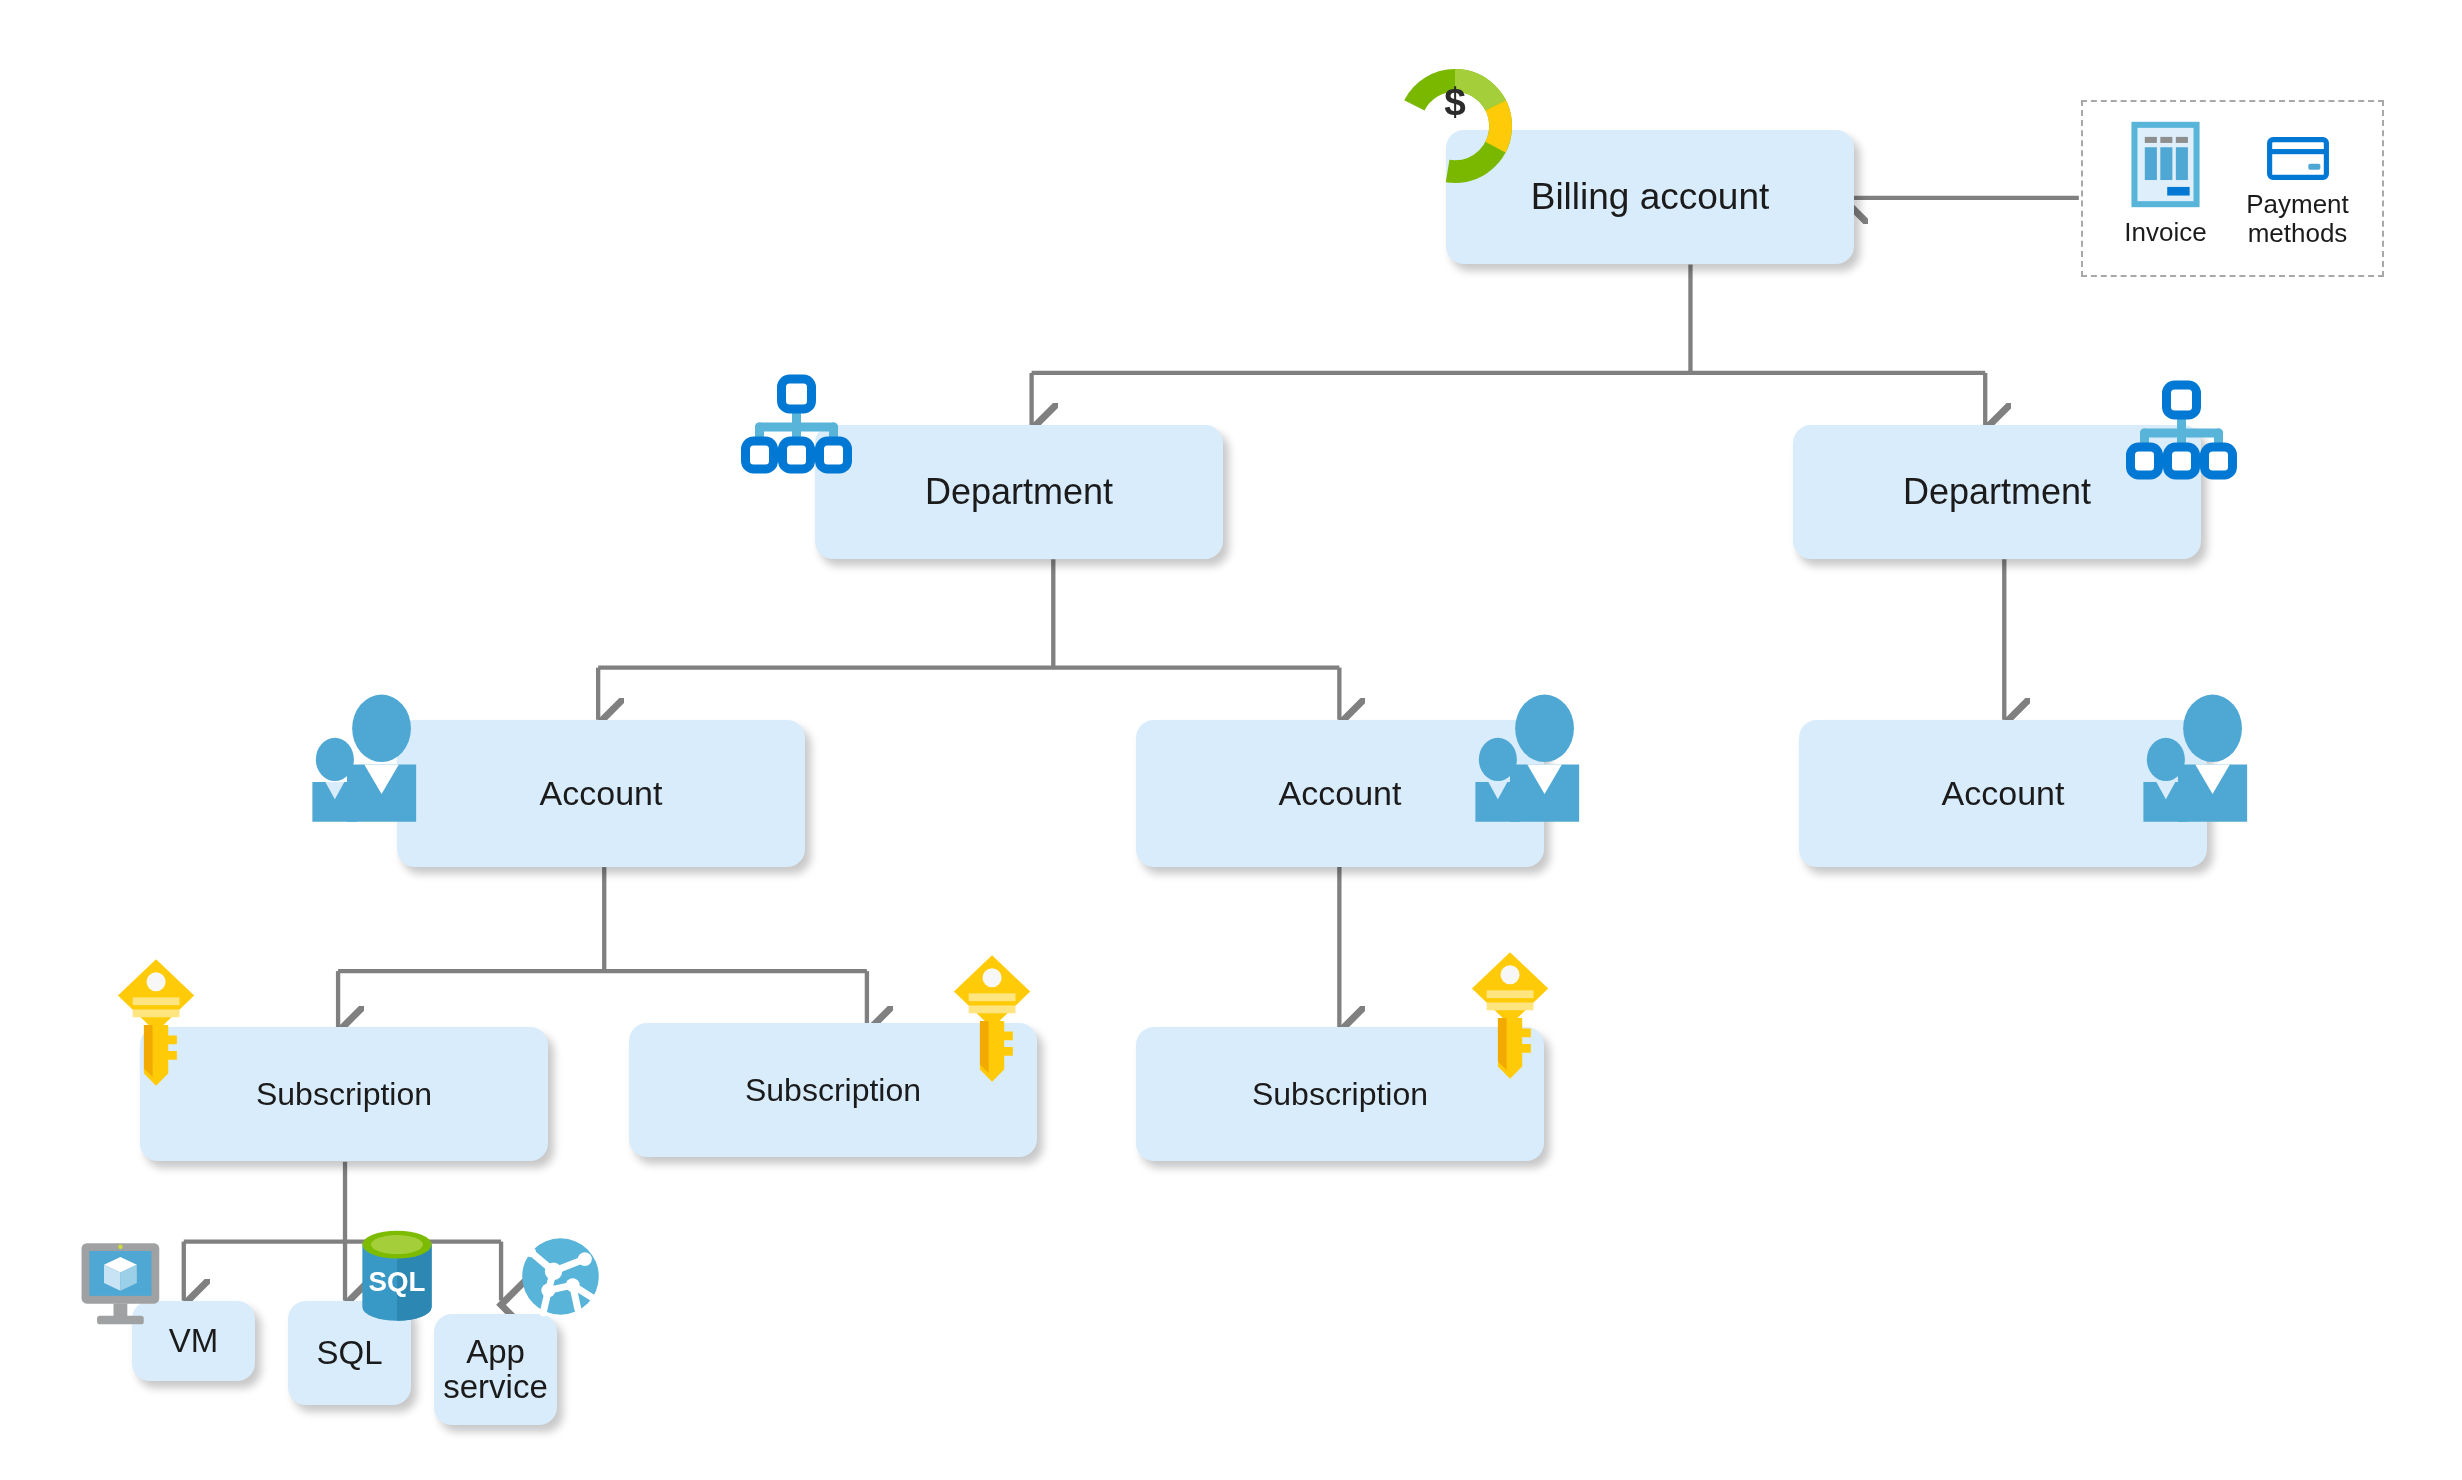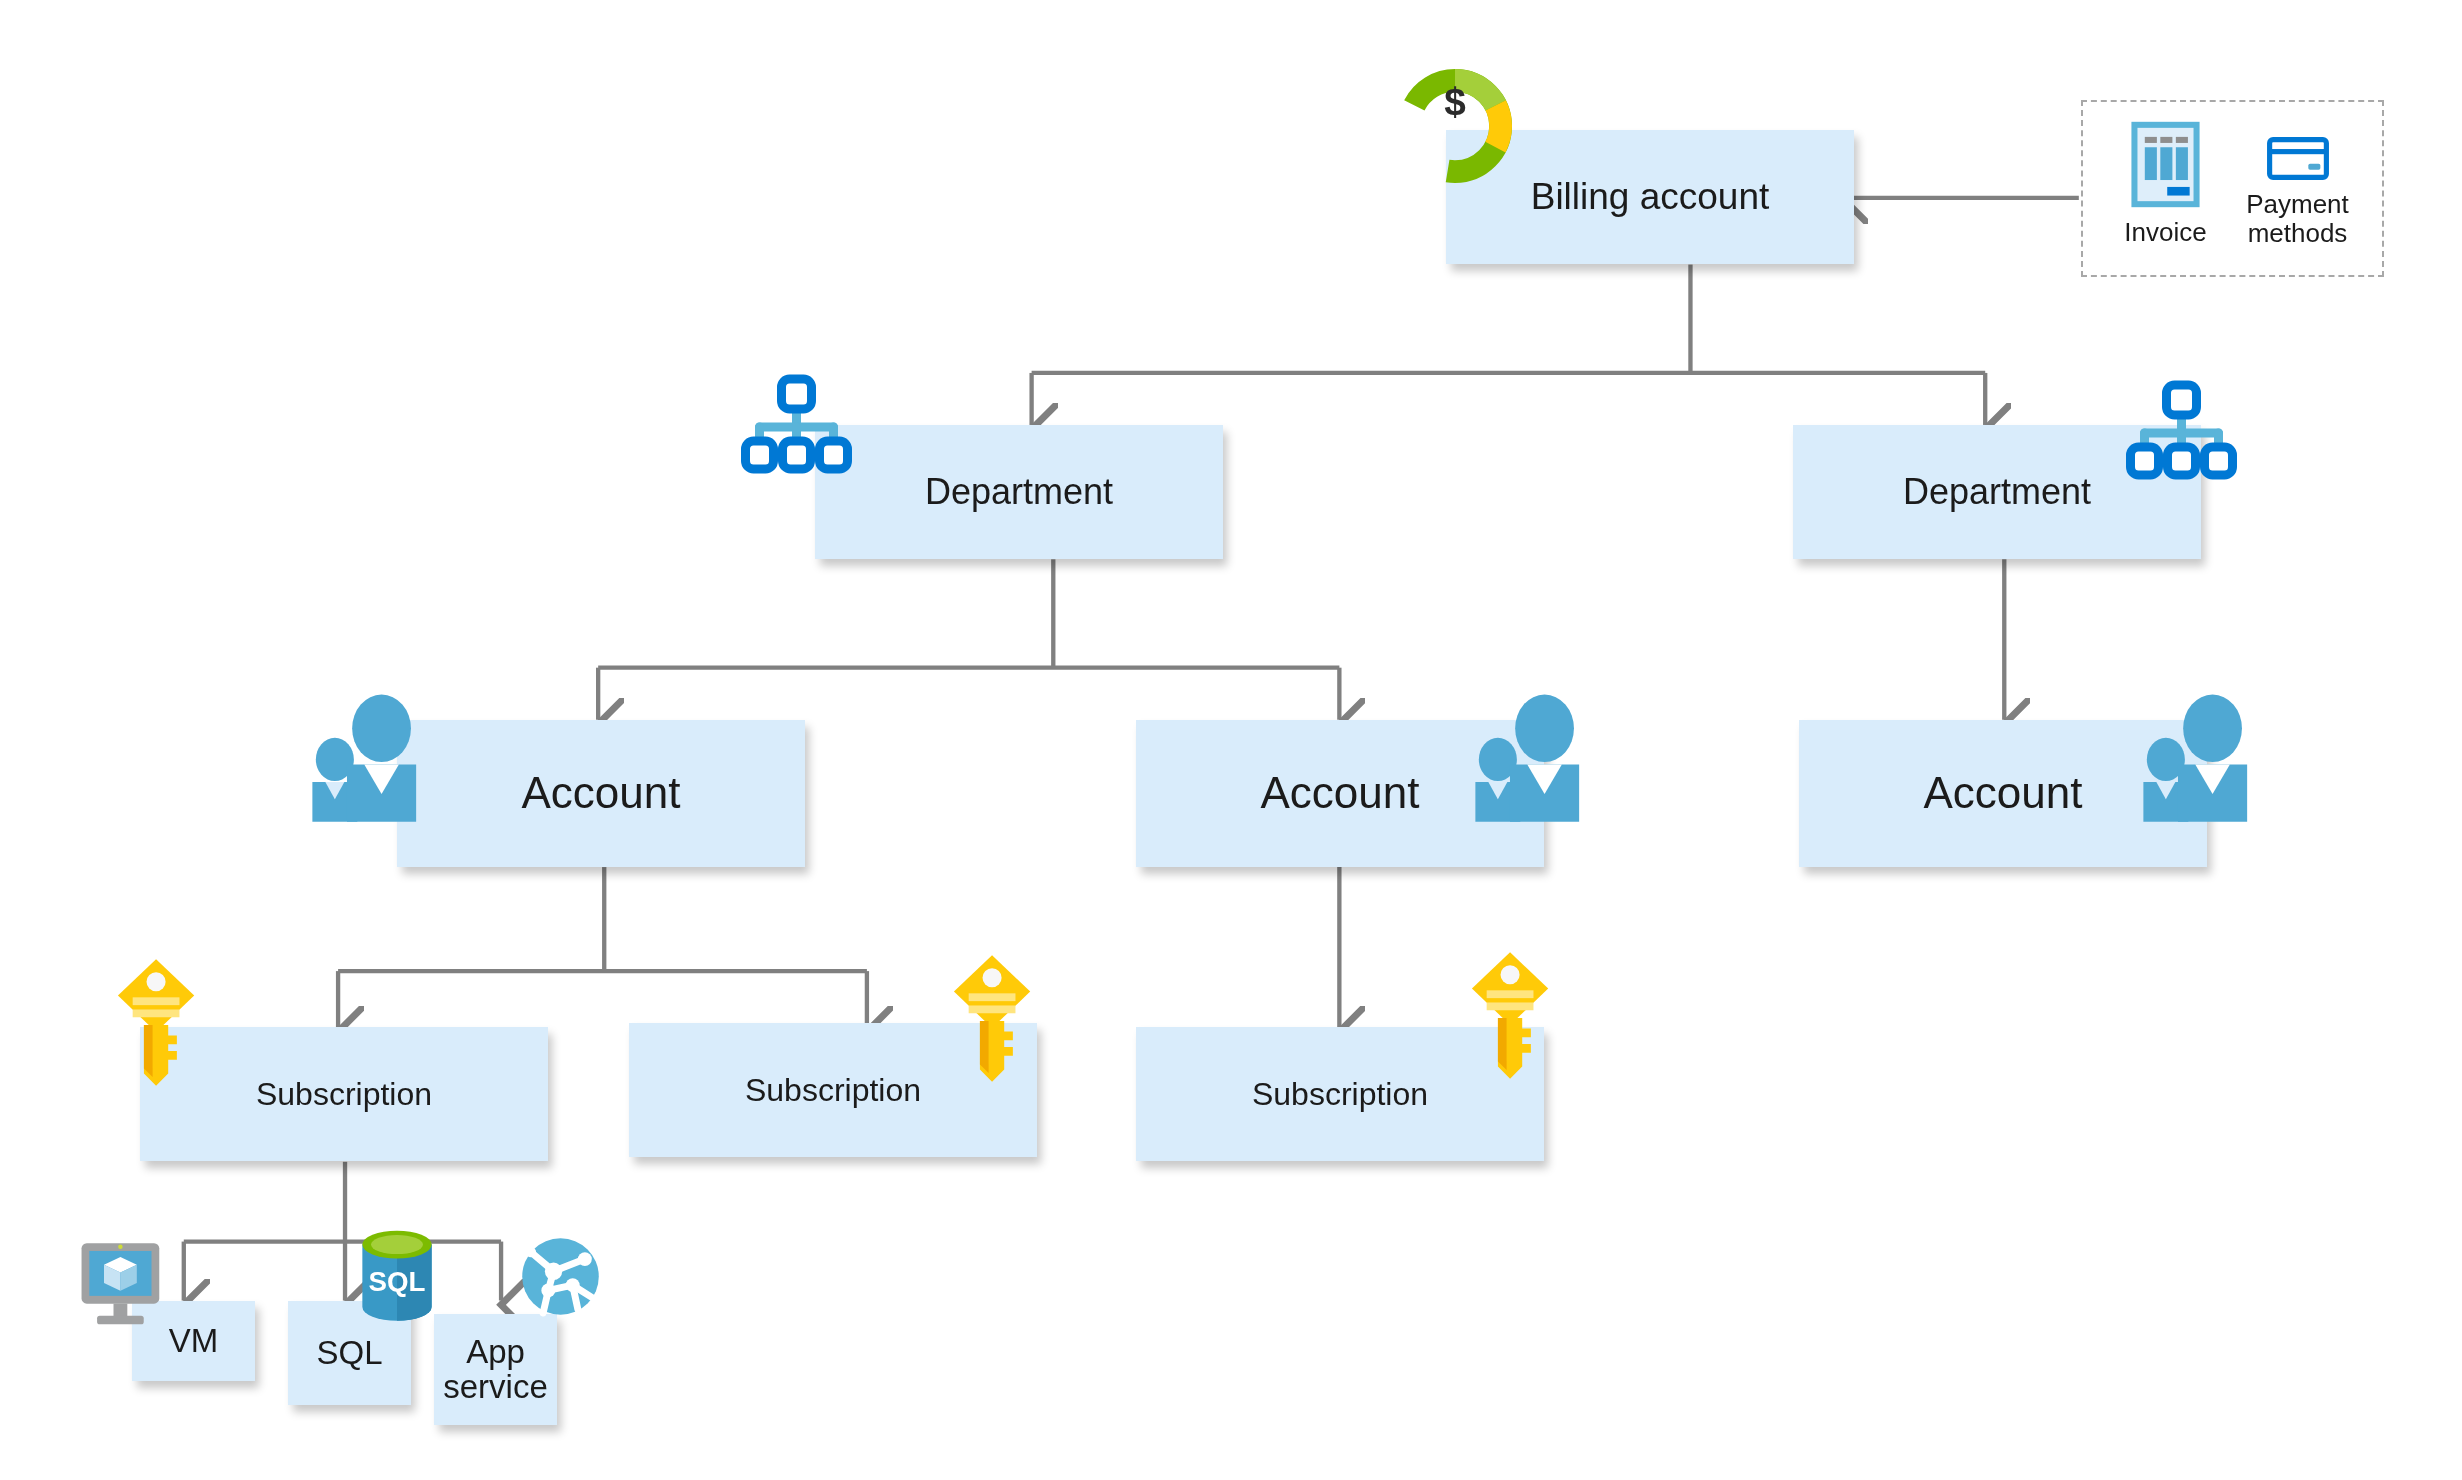--- a/index.html
+++ b/index.html
@@ -10,24 +10,25 @@
   .node{
     position:absolute;
     background:#d9ecfb;
     box-shadow:5.2px 7px 8.7px rgba(0,0,0,.22);
     display:flex;align-items:center;justify-content:center;
     text-align:center;
     color:#1b1b1b;
     font-weight:400;
     line-height:1.15;
     z-index:5;
+    border-radius:18px;
   }
   .node.lvl1{font-size:37px;}
   .node.lvl2{font-size:36px;justify-content:center;}
-  .node.lvl3{font-size:44px;}
+  .node.lvl3{font-size:34px;}
   .node.lvl4{font-size:32px;}
   .node.leafres{font-size:33px;}
 
   
   #wires{position:absolute;left:0;top:0;width:2462px;height:1481px;z-index:2;}
 
   
   .icon{position:absolute;z-index:9;}
   .icon svg{display:block;overflow:visible;}
 

